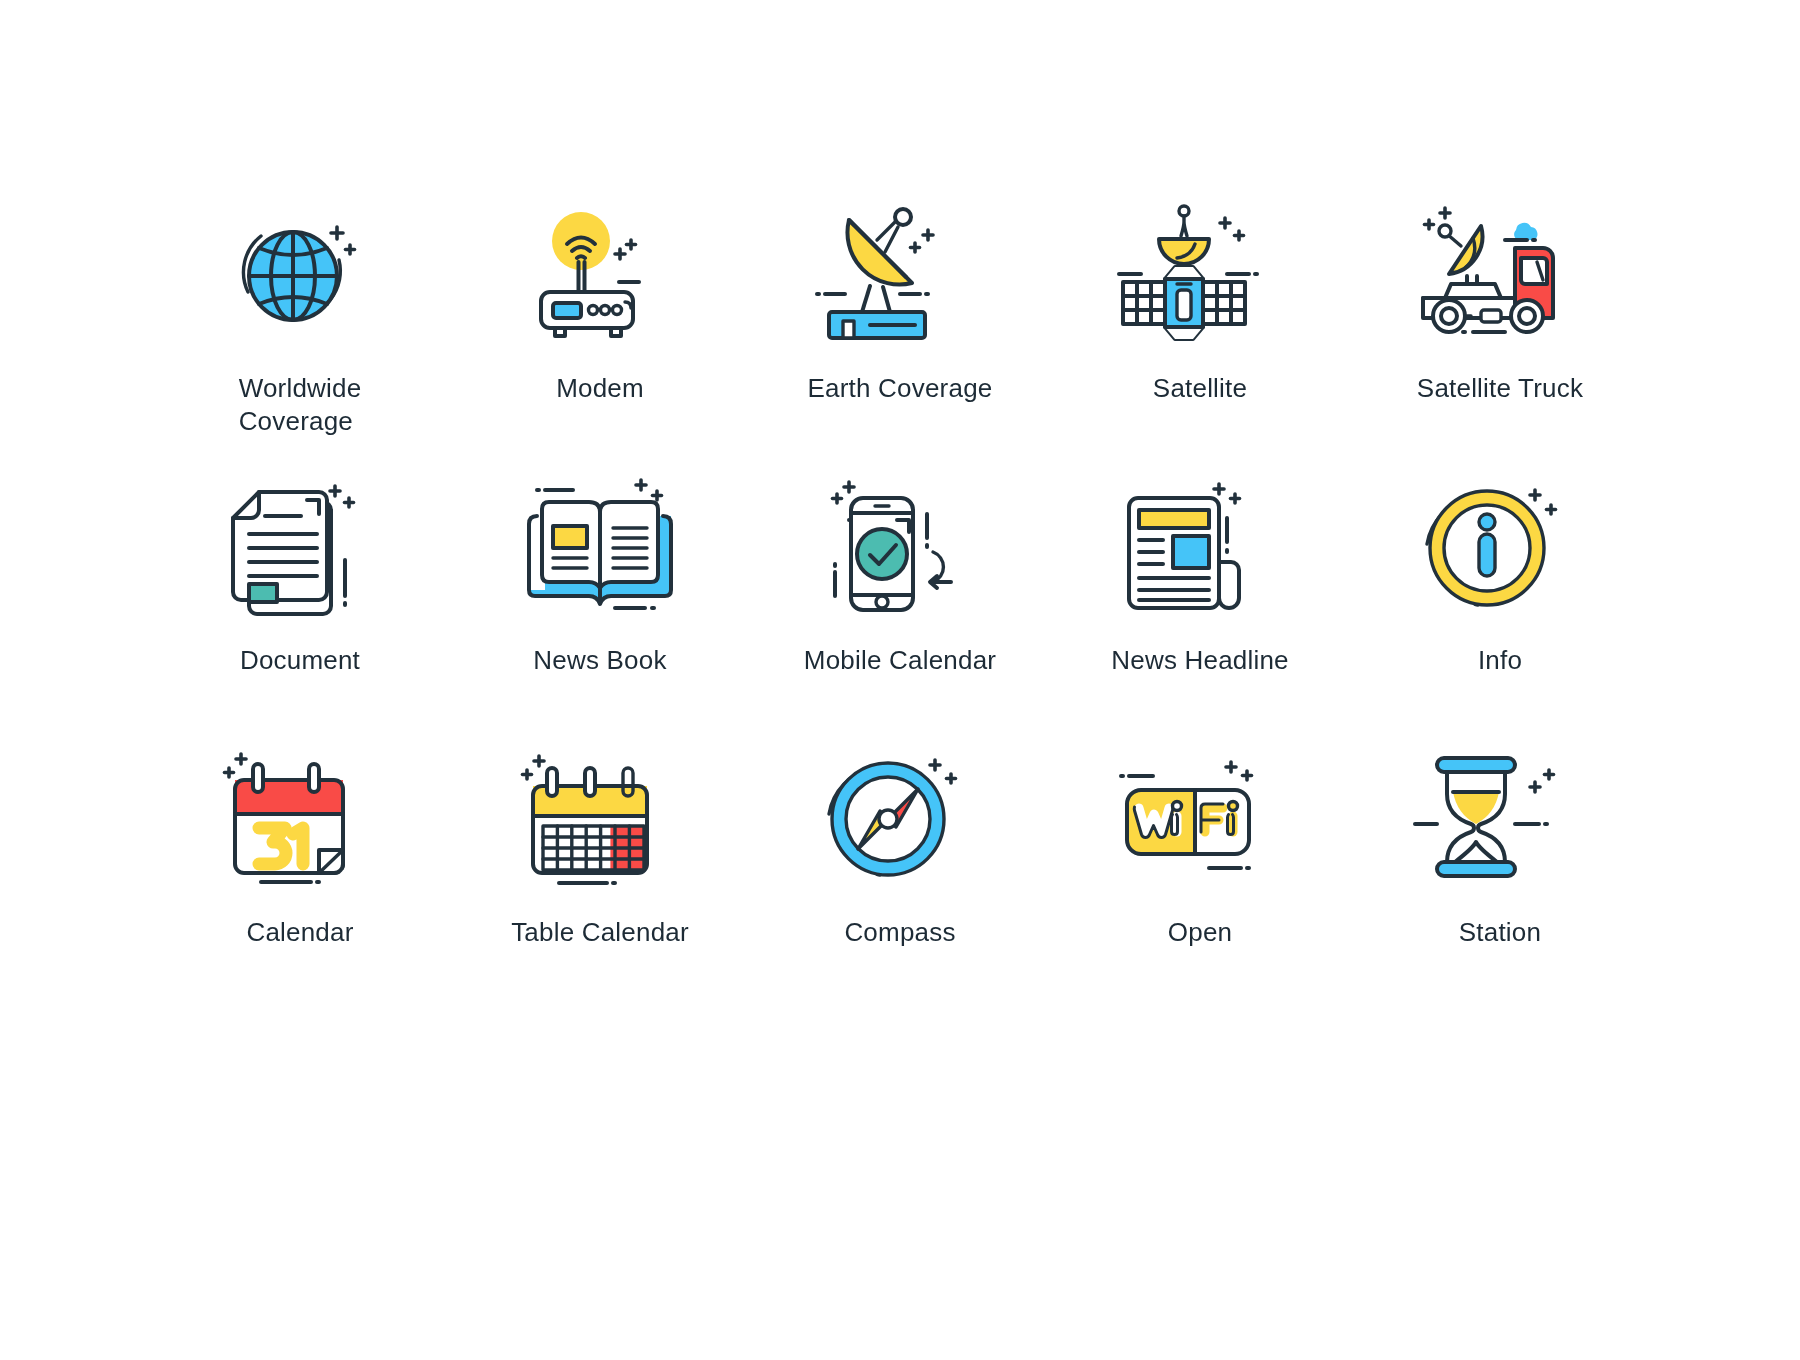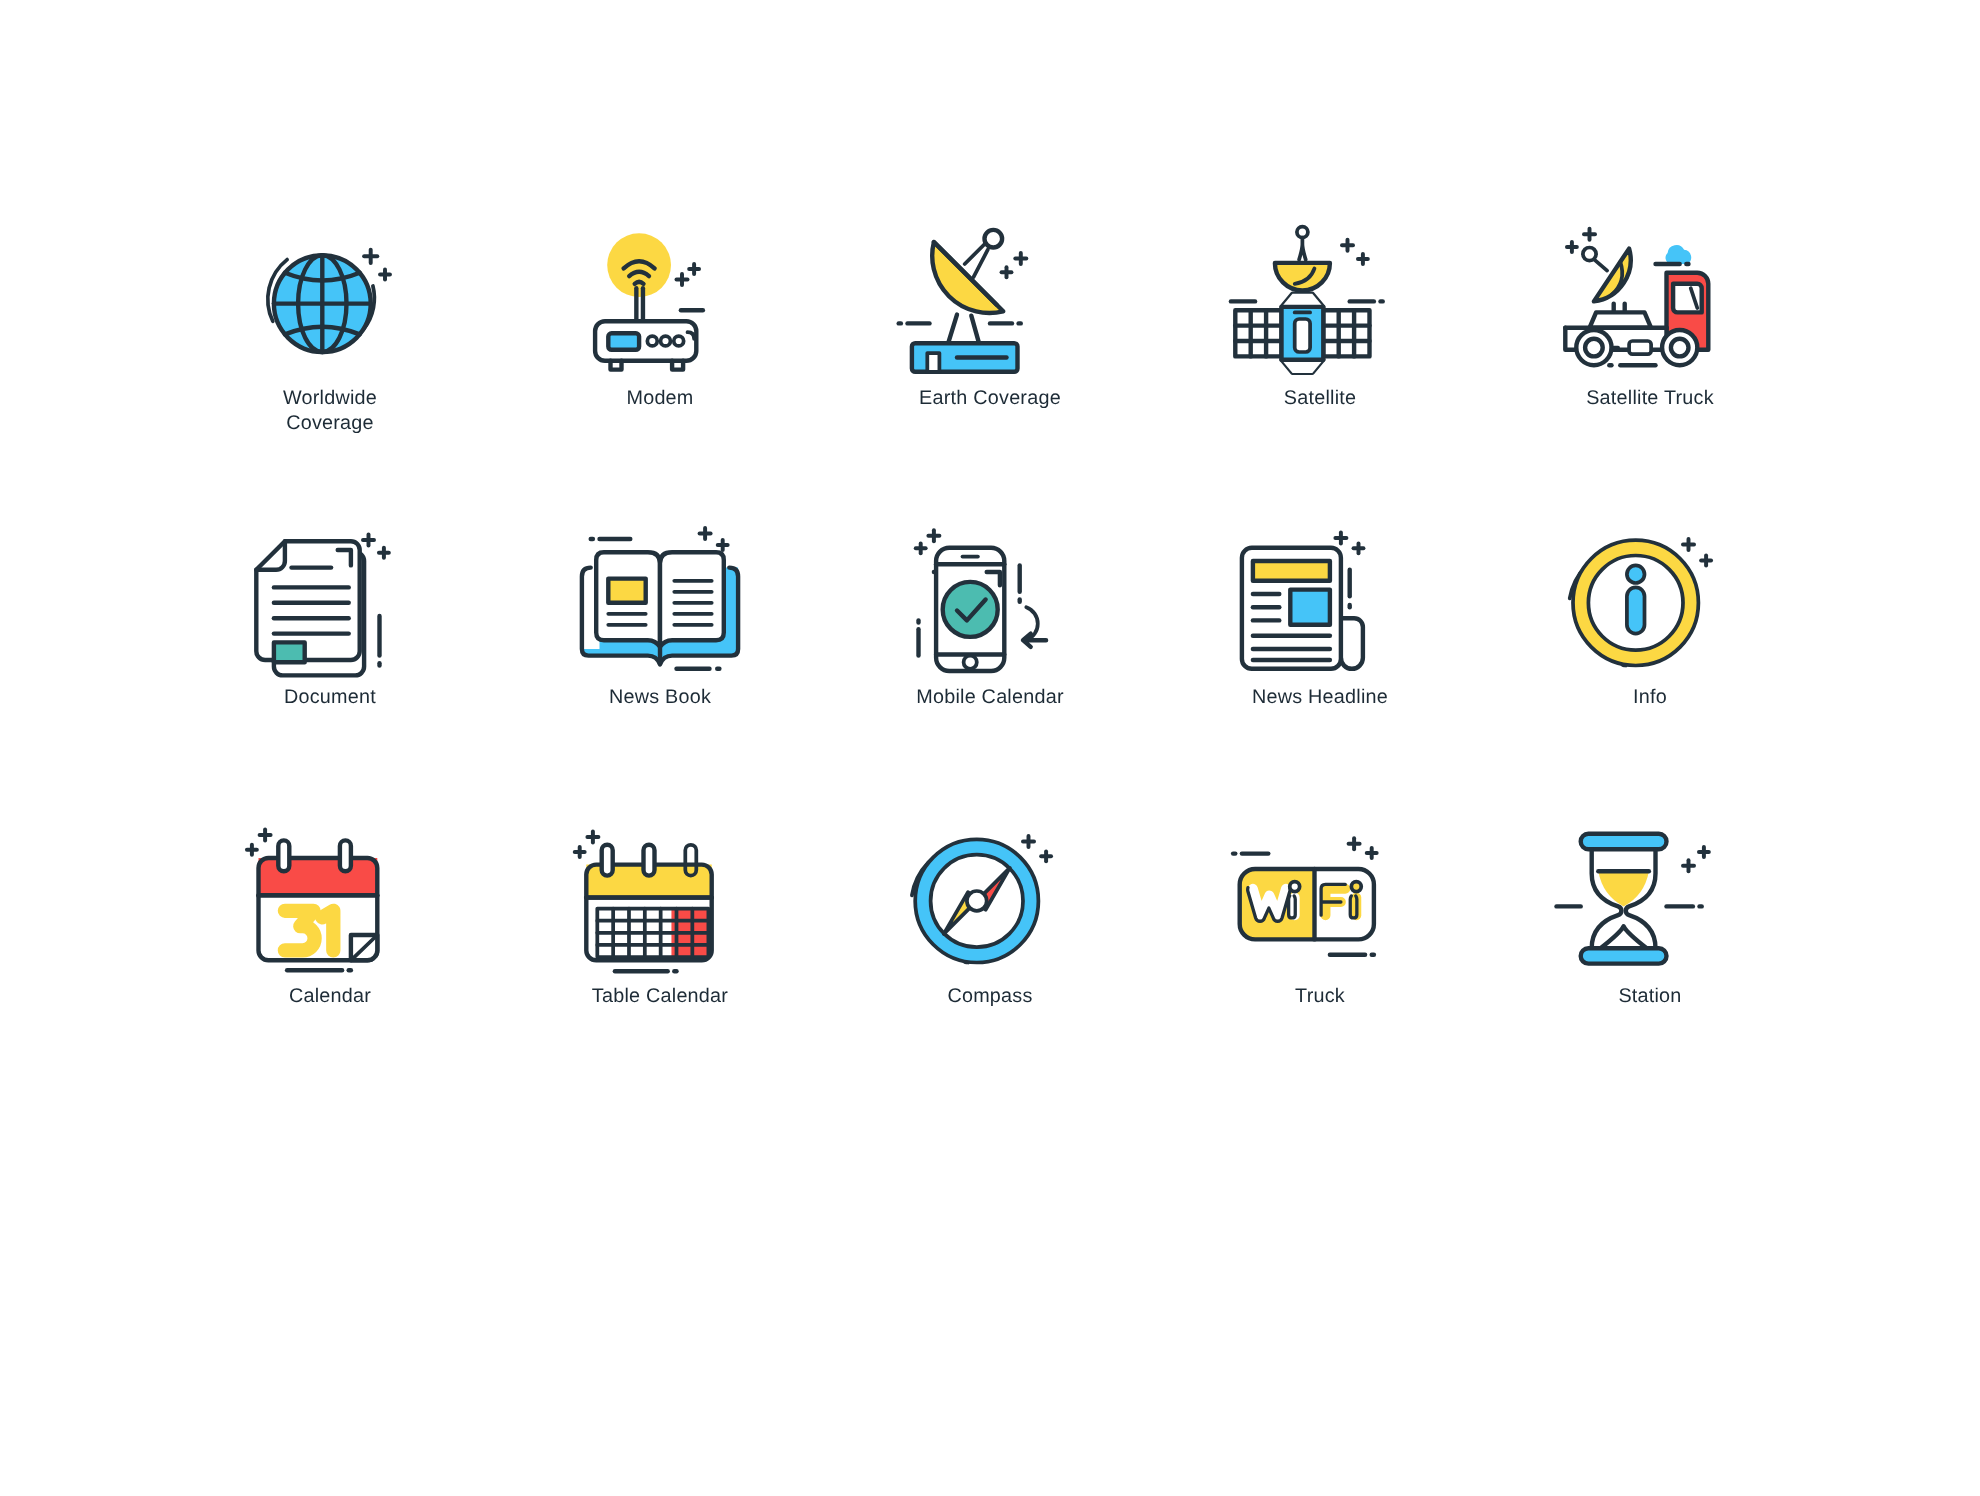--- a/index.html
+++ b/index.html
@@ -37,25 +37,26 @@
     align-items: center;
     justify-content: center;
   }
   .icon-art svg {
     width: 170px;
     height: 150px;
     display: block;
     overflow: visible;
   }
   .icon-label {
-    font-size: 18px;
+    margin-top: 22px;
+    font-size: 26px;
     line-height: 1.28;
     letter-spacing: 0.2px;
     color: #1d2b36;
-    text-align: center;
+    text-align: left;
     max-width: 280px;
     white-space: pre-line;
   }
   
   .st { fill: none; stroke: #22313c; stroke-width: 4; stroke-linecap: round; stroke-linejoin: round; }
   .st-thin { fill: none; stroke: #22313c; stroke-width: 3.4; stroke-linecap: round; stroke-linejoin: round; }
   .fl-blue { fill: #45C4F8; }
   .fl-yellow { fill: #FCD843; }
   .fl-red { fill: #F94B47; }
   .fl-teal { fill: #4CBCB0; }
@@ -531,21 +532,21 @@
         <line x1="94" y1="124" x2="126" y2="124" class="st"></line>
         <line x1="132" y1="124" x2="134" y2="124" class="st"></line>
         <g class="spark">
           <line x1="116" y1="18" x2="116" y2="28"></line>
             <line x1="111" y1="23" x2="121" y2="23"></line>
           <line x1="132" y1="27" x2="132" y2="36"></line>
             <line x1="127.5" y1="31.5" x2="136.5" y2="31.5"></line>
         </g>
       </svg>
     </div>
-    <div class="icon-label">Truck</div>
+    <div class="icon-label">Open</div>
   </div>
 
   <div class="icon-cell">
     <div class="icon-art">
       <svg viewBox="0 0 170 150">
         <rect x="22" y="14" width="78" height="14" rx="7" class="fl-blue"></rect>
         <rect x="22" y="14" width="78" height="14" rx="7" class="st"></rect>
         <path class="fl-yellow" d="M38 48 h46 q-4 22 -23 32 q-19 -10 -23 -32 Z"></path>
         <path class="st" d="M38 48 h46"></path>
         <path class="st" d="M32 28 v22 q0 22 24 30 q3 1 3 4 q0 3 -3 4 q-24 8 -24 30 v4"></path>

